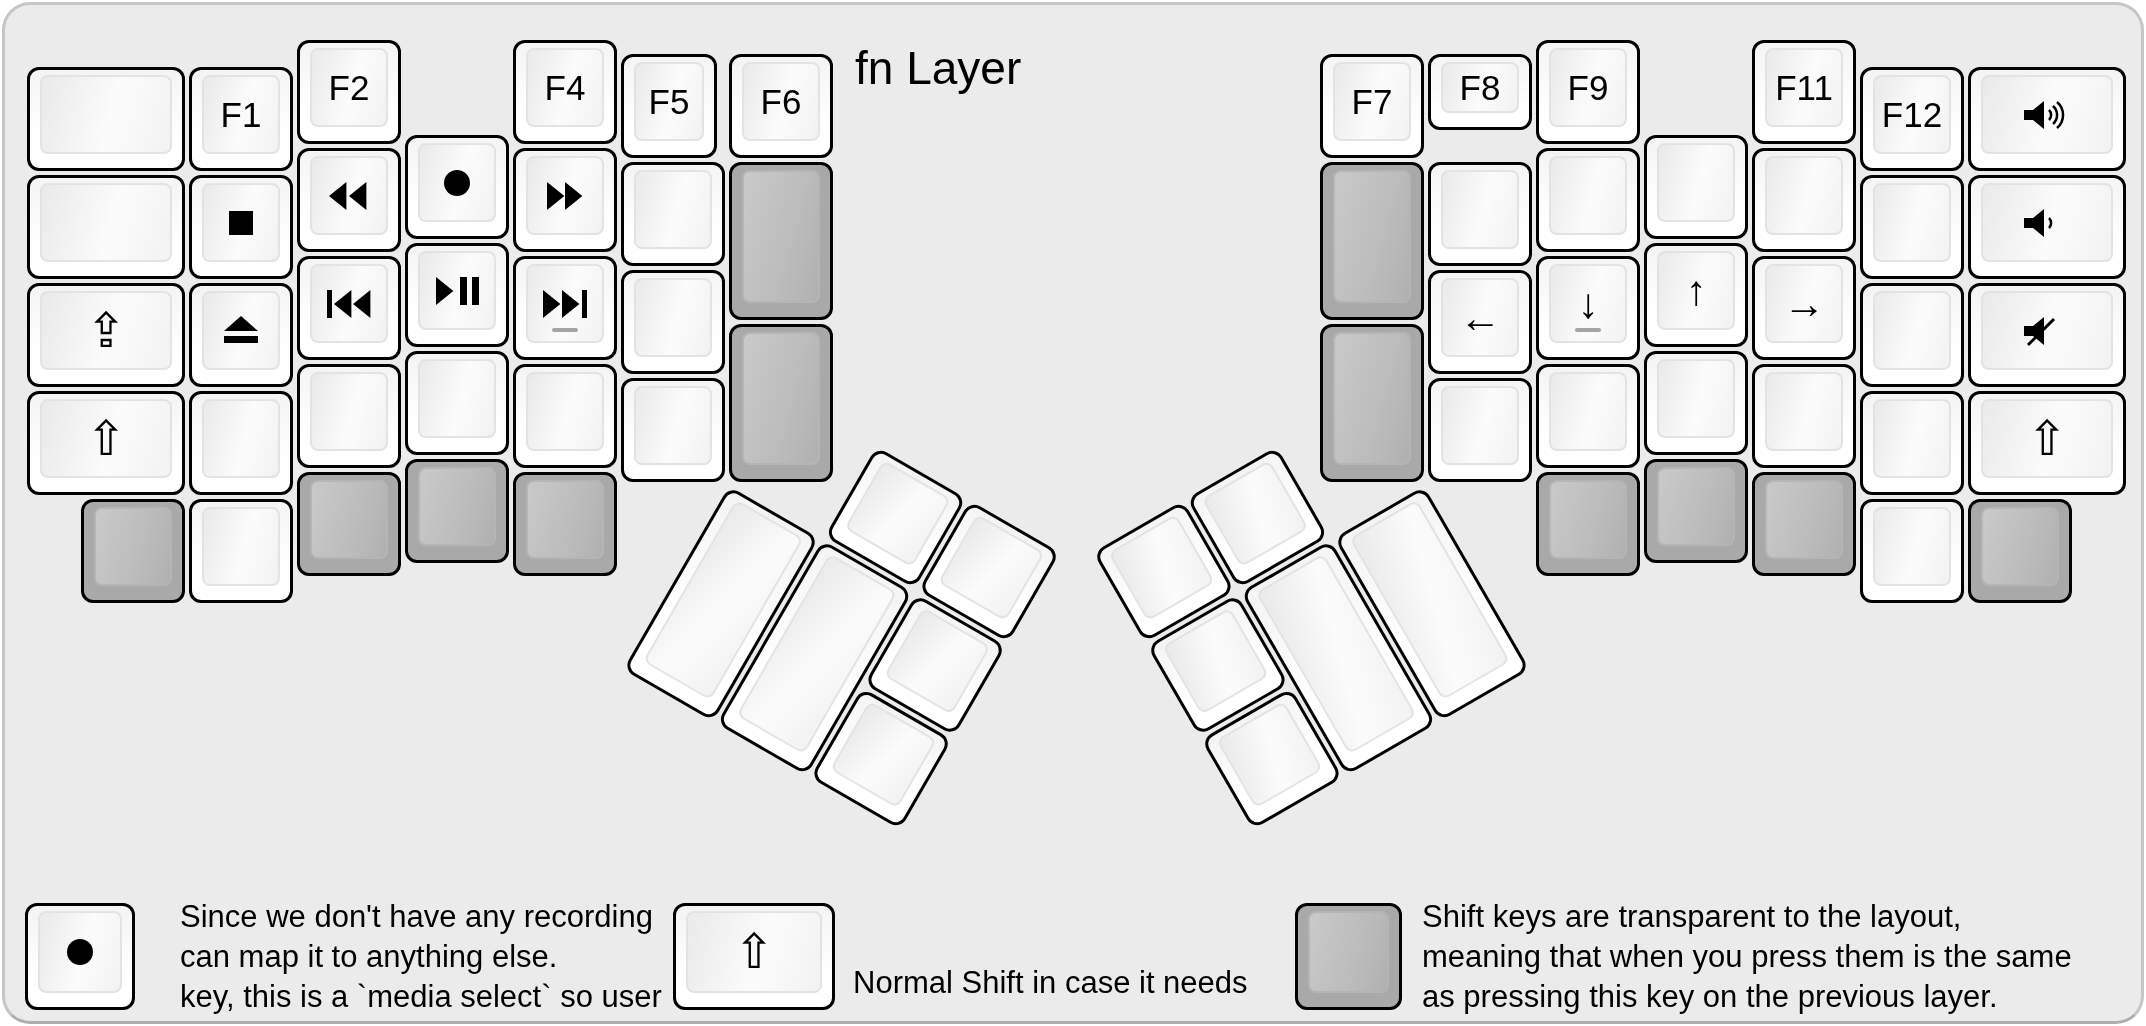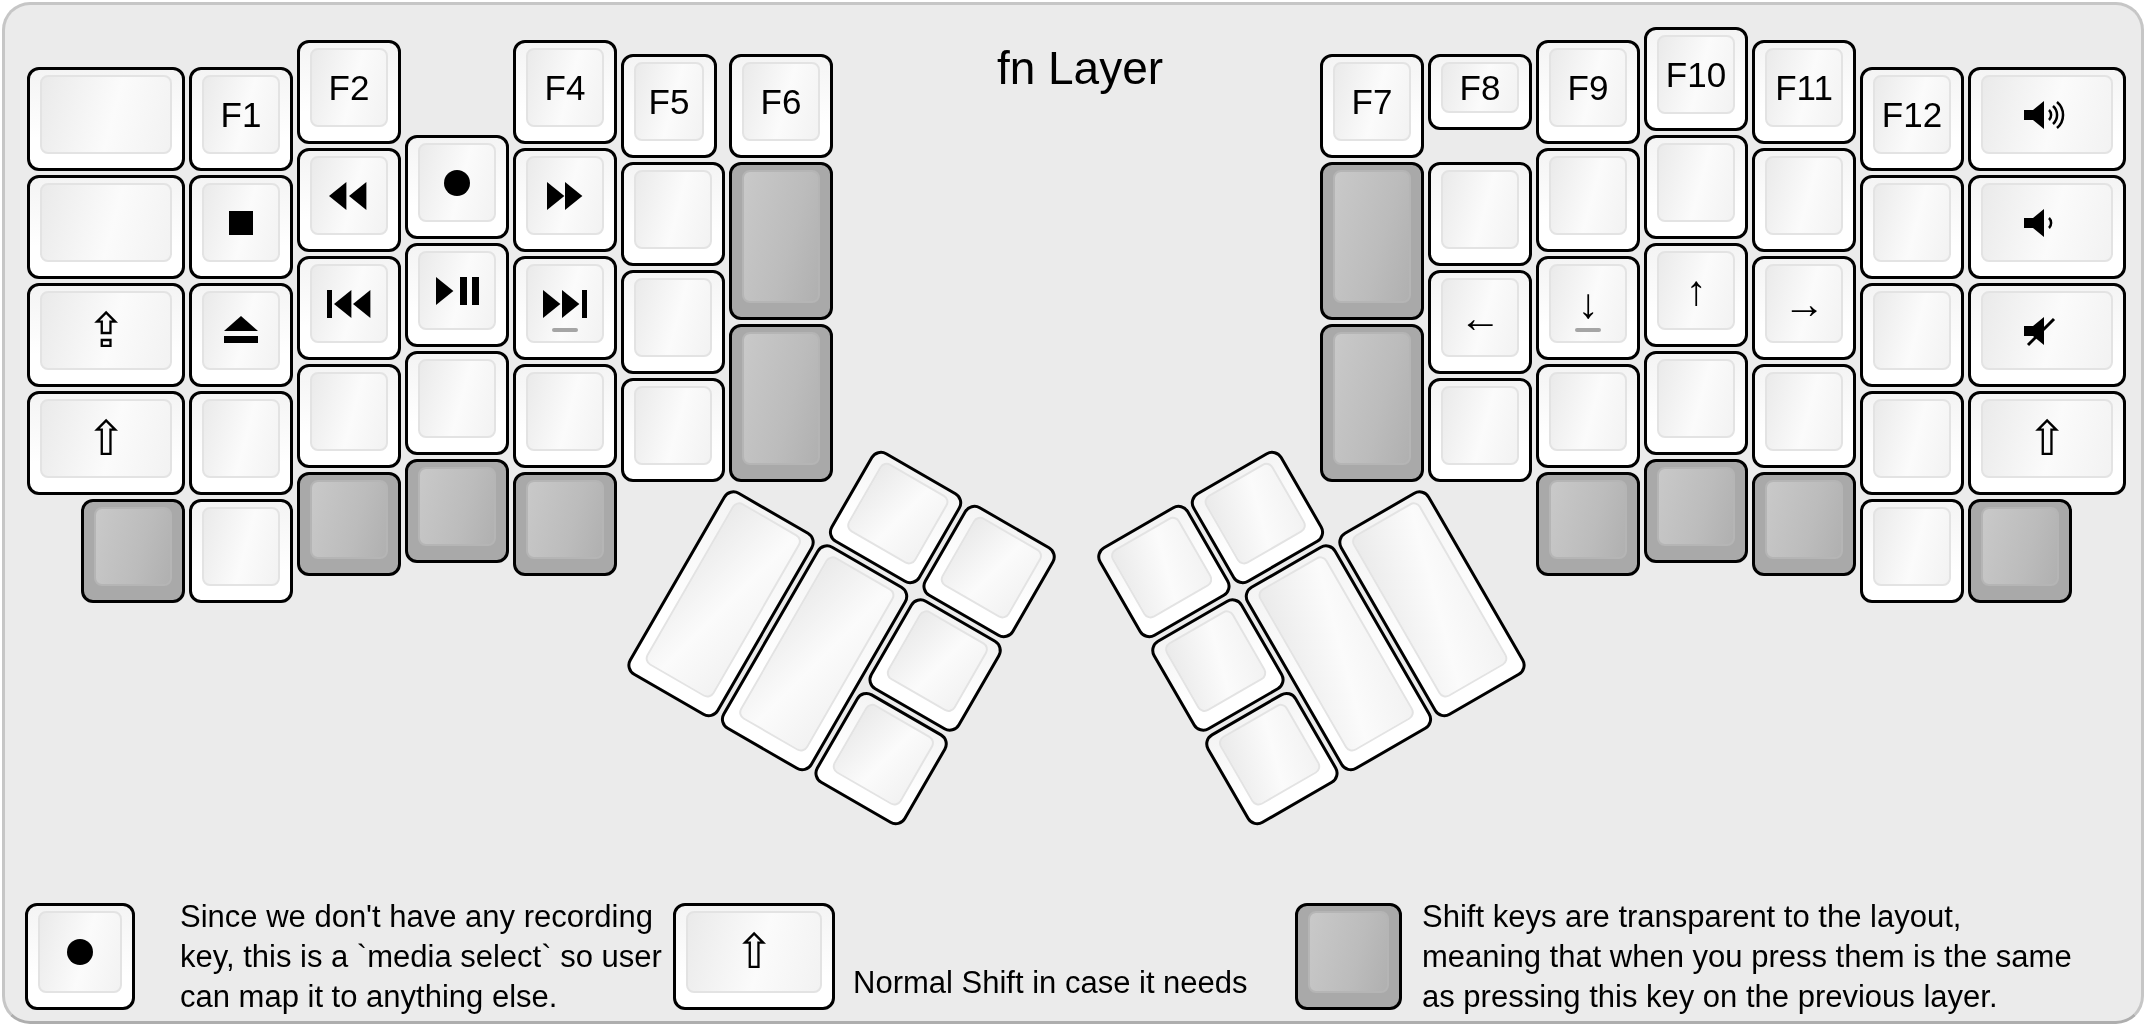--- a/index.html
+++ b/index.html
@@ -10,21 +10,21 @@
   .key .top{position:absolute;left:10px;right:10px;top:5px;bottom:14px;border-radius:8px;
             background:linear-gradient(105deg,#eaeaea 0%,#fbfbfb 55%,#f2f2f2 100%);
             border:2px solid #e3e3e3;display:flex;align-items:center;justify-content:center;}
   .key.gray{background:#a9a9a9;}
   .key.gray .top{background:linear-gradient(105deg,#c9c9c9 0%,#bcbcbc 60%,#b0b0b0 100%);border-color:#b5b5b5;}
   .flabel{font-size:35px;color:#000;letter-spacing:0px;}
   .glyph{font-size:42px;color:#000;line-height:1;}
   .glyph.big{font-size:48px;}
   .homing{position:absolute;left:50%;bottom:9px;width:26px;height:4px;margin-left:-13px;background:#a5a5a5;border-radius:2px;}
   .cluster{position:absolute;transform-origin:0 0;}
-  #title{position:absolute;left:850px;top:36px;width:450px;text-align:center;font-size:46px;color:#000;}
+  #title{position:absolute;left:850px;top:36px;width:450px;text-align:left;font-size:46px;color:#000;}
   .legend-text{position:absolute;display:flex;flex-direction:column;justify-content:center;height:107px;
                font-size:31px;line-height:40px;color:#000;white-space:nowrap;}
   svg{display:block;}
 </style>
 </head>
 <body>
 
 <div id="canvas">
   <div id="title">fn Layer</div>
   <div id="board">
@@ -214,25 +214,20 @@
       </div>
       <div class="key" style="left: 1531px; top: 251px; width: 104px; height: 104px;">
         <div class="top">
           <span class="glyph">↓</span>
           <div class="homing"></div>
         </div>
       </div>
       <div class="key" style="left: 1531px; top: 359px; width: 104px; height: 104px;">
         <div class="top"></div>
       </div>
-      <div class="key" style="left: 1639px; top: 22px; width: 104px; height: 104px;">
-        <div class="top">
-          <span class="flabel">F10</span>
-        </div>
-      </div>
       <div class="key" style="left: 1639px; top: 130px; width: 104px; height: 104px;">
         <div class="top"></div>
       </div>
       <div class="key" style="left: 1639px; top: 238px; width: 104px; height: 104px;">
         <div class="top">
           <span class="glyph">↑</span>
         </div>
       </div>
       <div class="key" style="left: 1639px; top: 346px; width: 104px; height: 104px;">
         <div class="top"></div>
@@ -357,22 +352,22 @@
   <div id="legend">
       <div class="key" style="left: 20px; top: 898px; width: 110px; height: 107px;">
         <div class="top">
           <svg width="32" height="32" viewBox="0 0 32 32">
             <circle cx="16" cy="16" r="13" fill="#000"></circle>
           </svg>
         </div>
       </div>
       <div class="legend-text" style="left: 175px; top: 898px;">
         <div>Since we don't have any recording</div>
+        <div>can map it to anything else.</div>
         <div>key, this is a `media select` so user</div>
-        <div>can map it to anything else.</div>
       </div>
       <div class="key" style="left: 668px; top: 898px; width: 162px; height: 107px;">
         <div class="top">
           <span class="glyph big">⇧</span>
         </div>
       </div>
       <div class="legend-text" style="left: 848px; top: 924px;">
         <div>Normal Shift in case it needs</div>
       </div>
       <div class="key gray" style="left: 1290px; top: 898px; width: 107px; height: 107px;">

